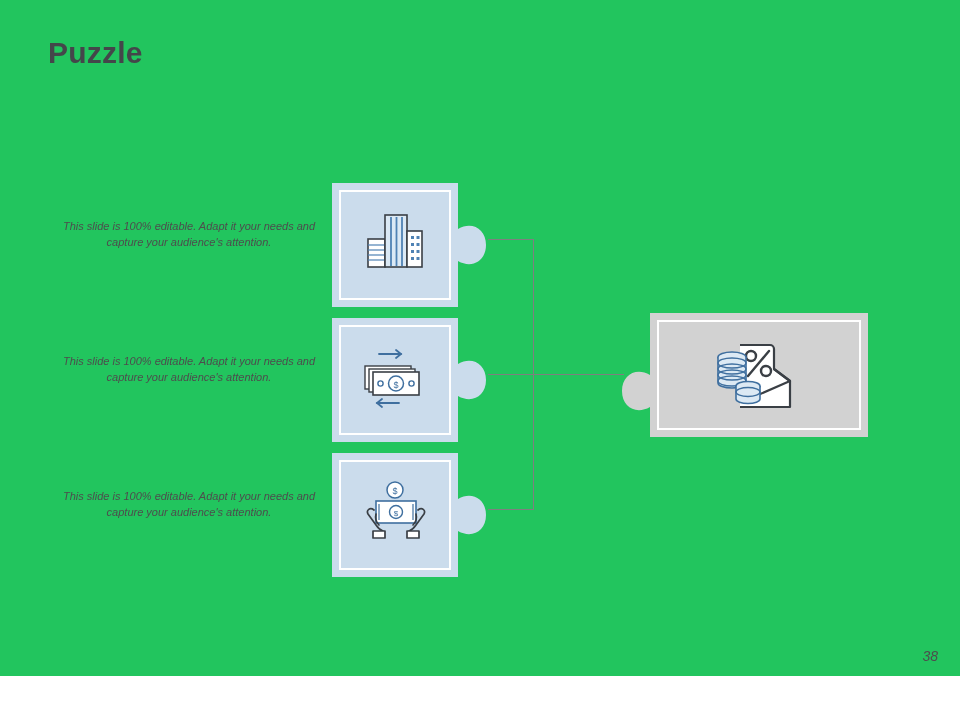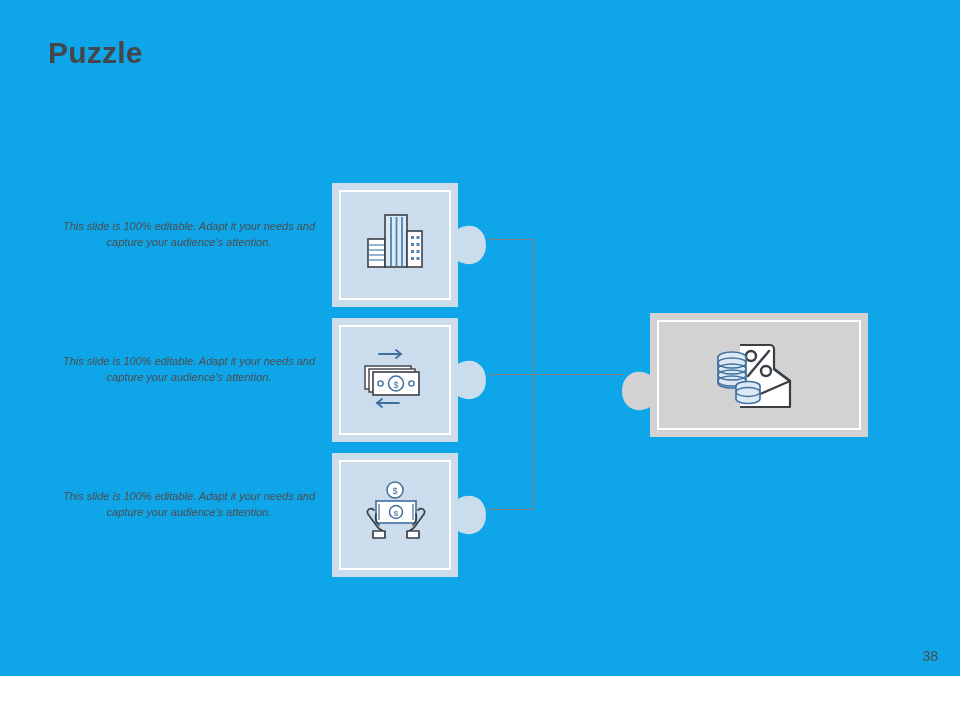--- a/index.html
+++ b/index.html
@@ -12,21 +12,21 @@
     height: 720px;
     position: relative;
     overflow: hidden;
     font-family: "Liberation Sans", sans-serif;
   }
   #slide {
     position: absolute;
     left: 0; top: 0;
     width: 960px;
     height: 676px;
-    background: #0ea5e9;
+    background: #22c55e;
   }
   
   #slide-title {
     position: absolute;
     left: 48px;
     top: 36px;
     font-size: 30px;
     font-weight: bold;
     color: #44464a;
     letter-spacing: 0.2px;
@@ -77,20 +77,21 @@
     height: 720px;
     pointer-events: none;
   }
   
   #page-number {
     position: absolute;
     right: 22px;
     bottom: 12px;
     font-size: 14px;
     color: #4d4d4d;
+    font-style: italic;
   }
 </style>
 </head>
 <body>
 
 <div id="slide">
 
   <div id="slide-title">Puzzle</div>
 
   <div class="desc-text" id="desc-1">This slide is 100% editable. Adapt it your needs and capture your audience's attention.</div>

